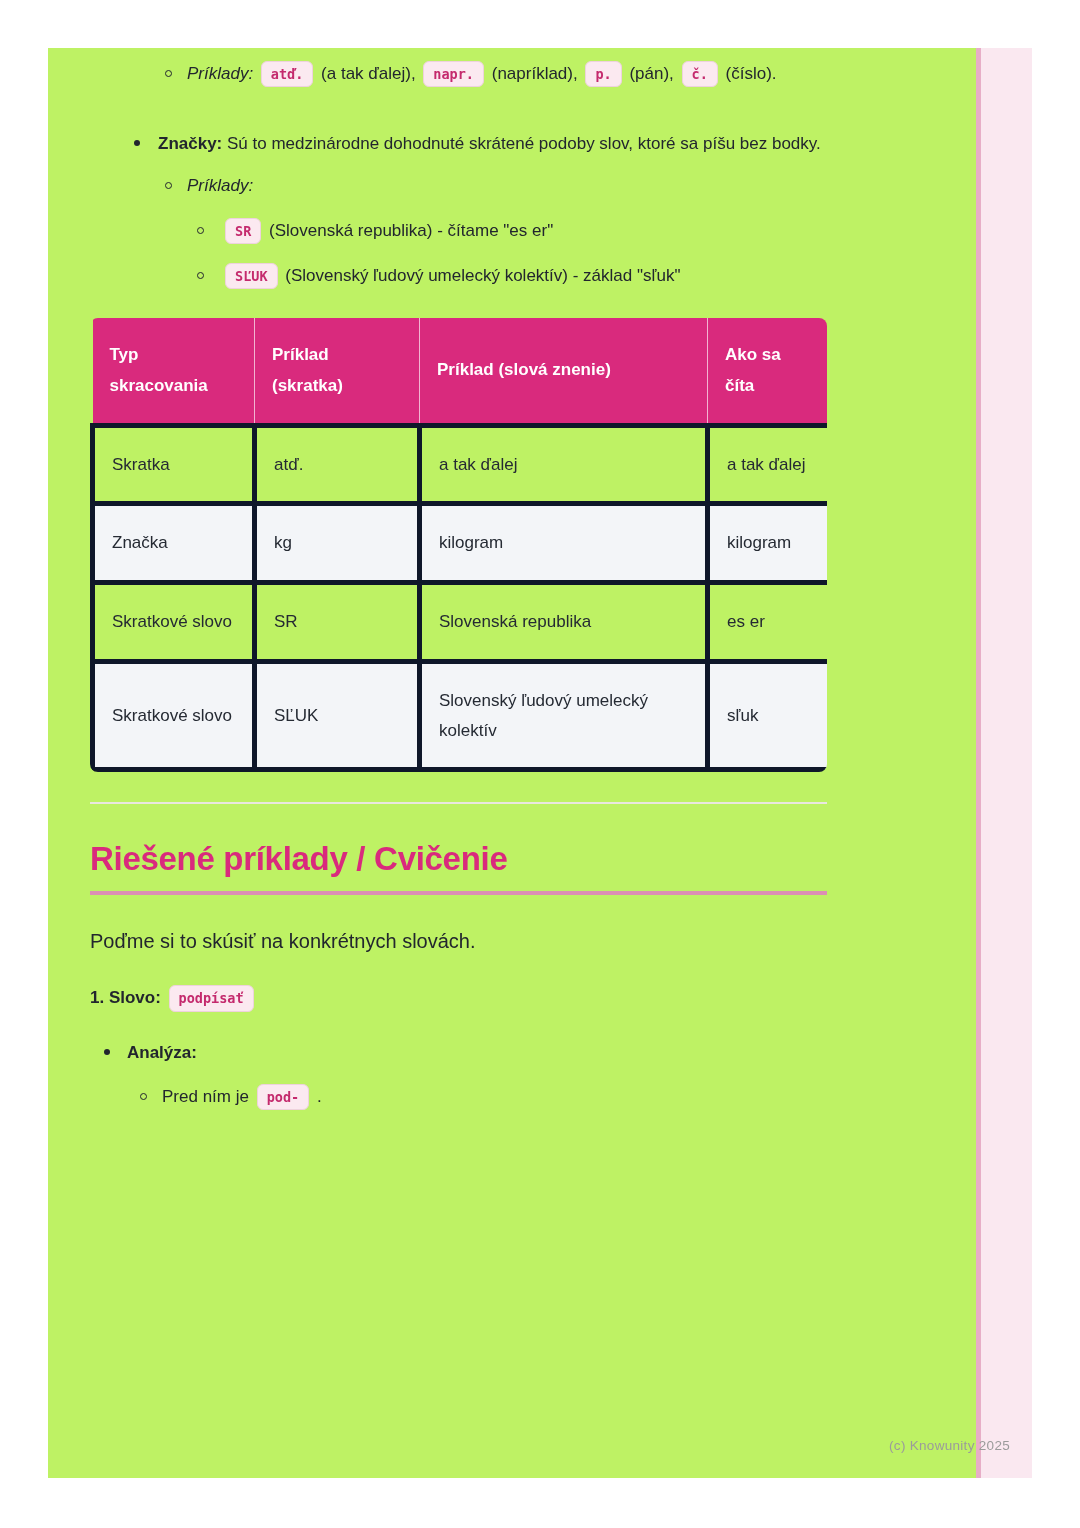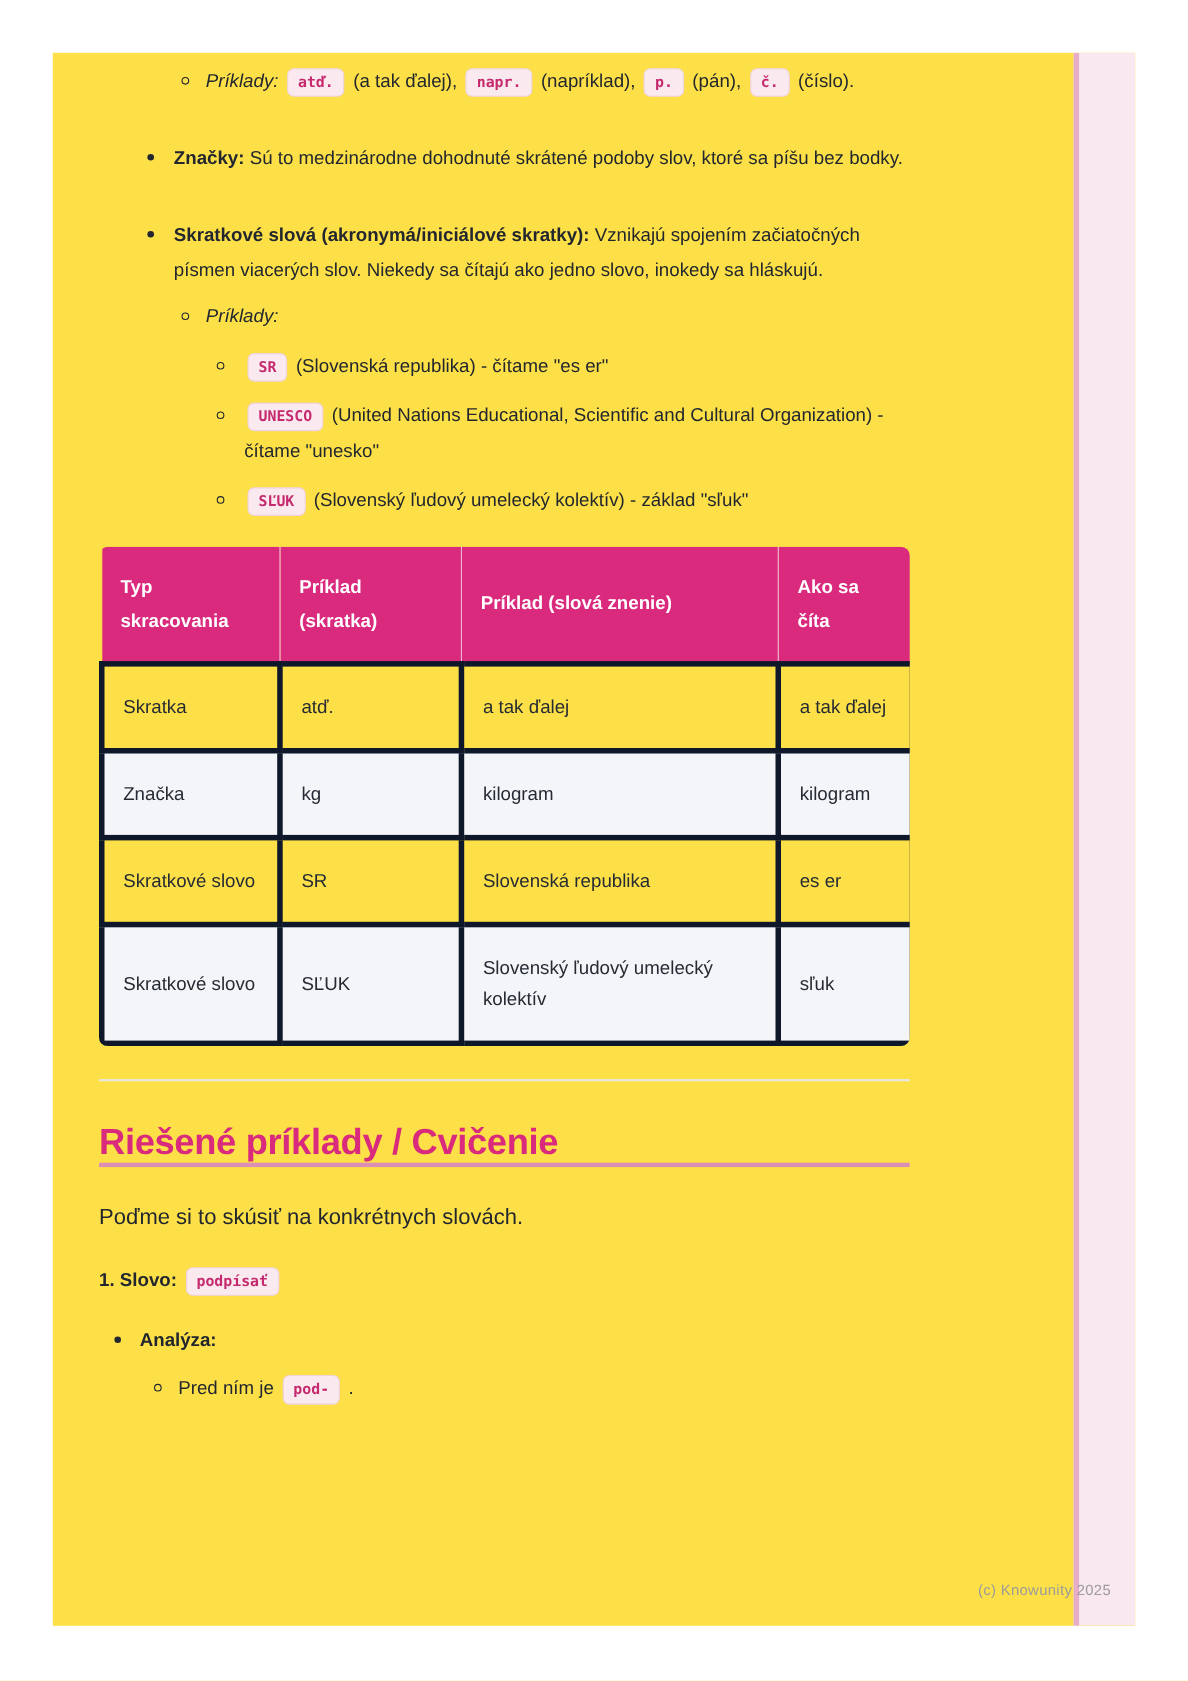--- a/index.html
+++ b/index.html
@@ -8,21 +8,21 @@
     font-family:"Liberation Sans","DejaVu Sans",sans-serif;
     background:#ffffff;
     color:#22262e;
     position:relative;
     overflow:hidden;
   }
   .card {
     position:absolute;
     left:48px; top:48px;
     width:984px; height:1430px;
-    background:#fde047;
+    background:#bef264;
     overflow:hidden;
   }
   .stripe {
     position:absolute;
     top:0; right:0; bottom:0;
     width:56px;
     background:#fae8f0;
     border-left:5px solid #e7aec7;
   }
   .content {
@@ -101,20 +101,21 @@
     border:none;
     border-top:2px solid #e9e7e0;
     margin-top:30px;
   }
   h1 {
     margin-top:36px;
     font-size:33px;
     font-weight:700;
     letter-spacing:-0.3px;
     color:#d92a7d;
+    padding-bottom:13px;
     border-bottom:4px solid #dc8fb4;
   }
   .intro { margin-top:28px; font-size:20px; line-height:1.85; }
   .slovo { margin-top:22px; font-size:17px; line-height:1.9; }
   .exercise-list { margin-top:22px; }
   
   .watermark {
     position:absolute;
     right:70px; top:1438px;
     font-size:13.5px;
@@ -133,35 +134,27 @@
 
     <div id="bullet-list">
         <div class="li d1a">
           <span class="marker circle"></span>
           <span class="li-body"><em>Príklady: </em><code class="chip">atď.</code><span> (a tak ďalej), </span><code class="chip">napr.</code><span> (napríklad), </span><code class="chip">p.</code><span> (pán), </span><code class="chip">č.</code><span> (číslo).</span></span>
         </div>
         <div class="li d0a">
           <span class="marker disc"></span>
           <span class="li-body"><strong>Značky:</strong><span> Sú to medzinárodne dohodnuté skrátené podoby slov, ktoré sa píšu bez bodky.</span></span>
         </div>
-        <div class="li d0a">
-          <span class="marker disc"></span>
-          <span class="li-body"><strong>Skratkové slová (akronymá/iniciálové skratky):</strong><span> Vznikajú spojením začiatočných písmen viacerých slov. Niekedy sa čítajú ako jedno slovo, inokedy sa hláskujú.</span></span>
-        </div>
         <div class="li d1a">
           <span class="marker circle"></span>
           <span class="li-body"><em>Príklady:</em></span>
         </div>
         <div class="li d2a">
           <span class="marker circle"></span>
           <span class="li-body"><code class="chip">SR</code><span> (Slovenská republika) - čítame "es er"</span></span>
-        </div>
-        <div class="li d2a">
-          <span class="marker circle"></span>
-          <span class="li-body"><code class="chip">UNESCO</code><span> (United Nations Educational, Scientific and Cultural Organization) - čítame "unesko"</span></span>
         </div>
         <div class="li d2a">
           <span class="marker circle"></span>
           <span class="li-body"><code class="chip">SĽUK</code><span> (Slovenský ľudový umelecký kolektív) - základ "sľuk"</span></span>
         </div>
       </div>
 
     <div class="table-wrap">
       <table>
         <colgroup id="table-cols">

